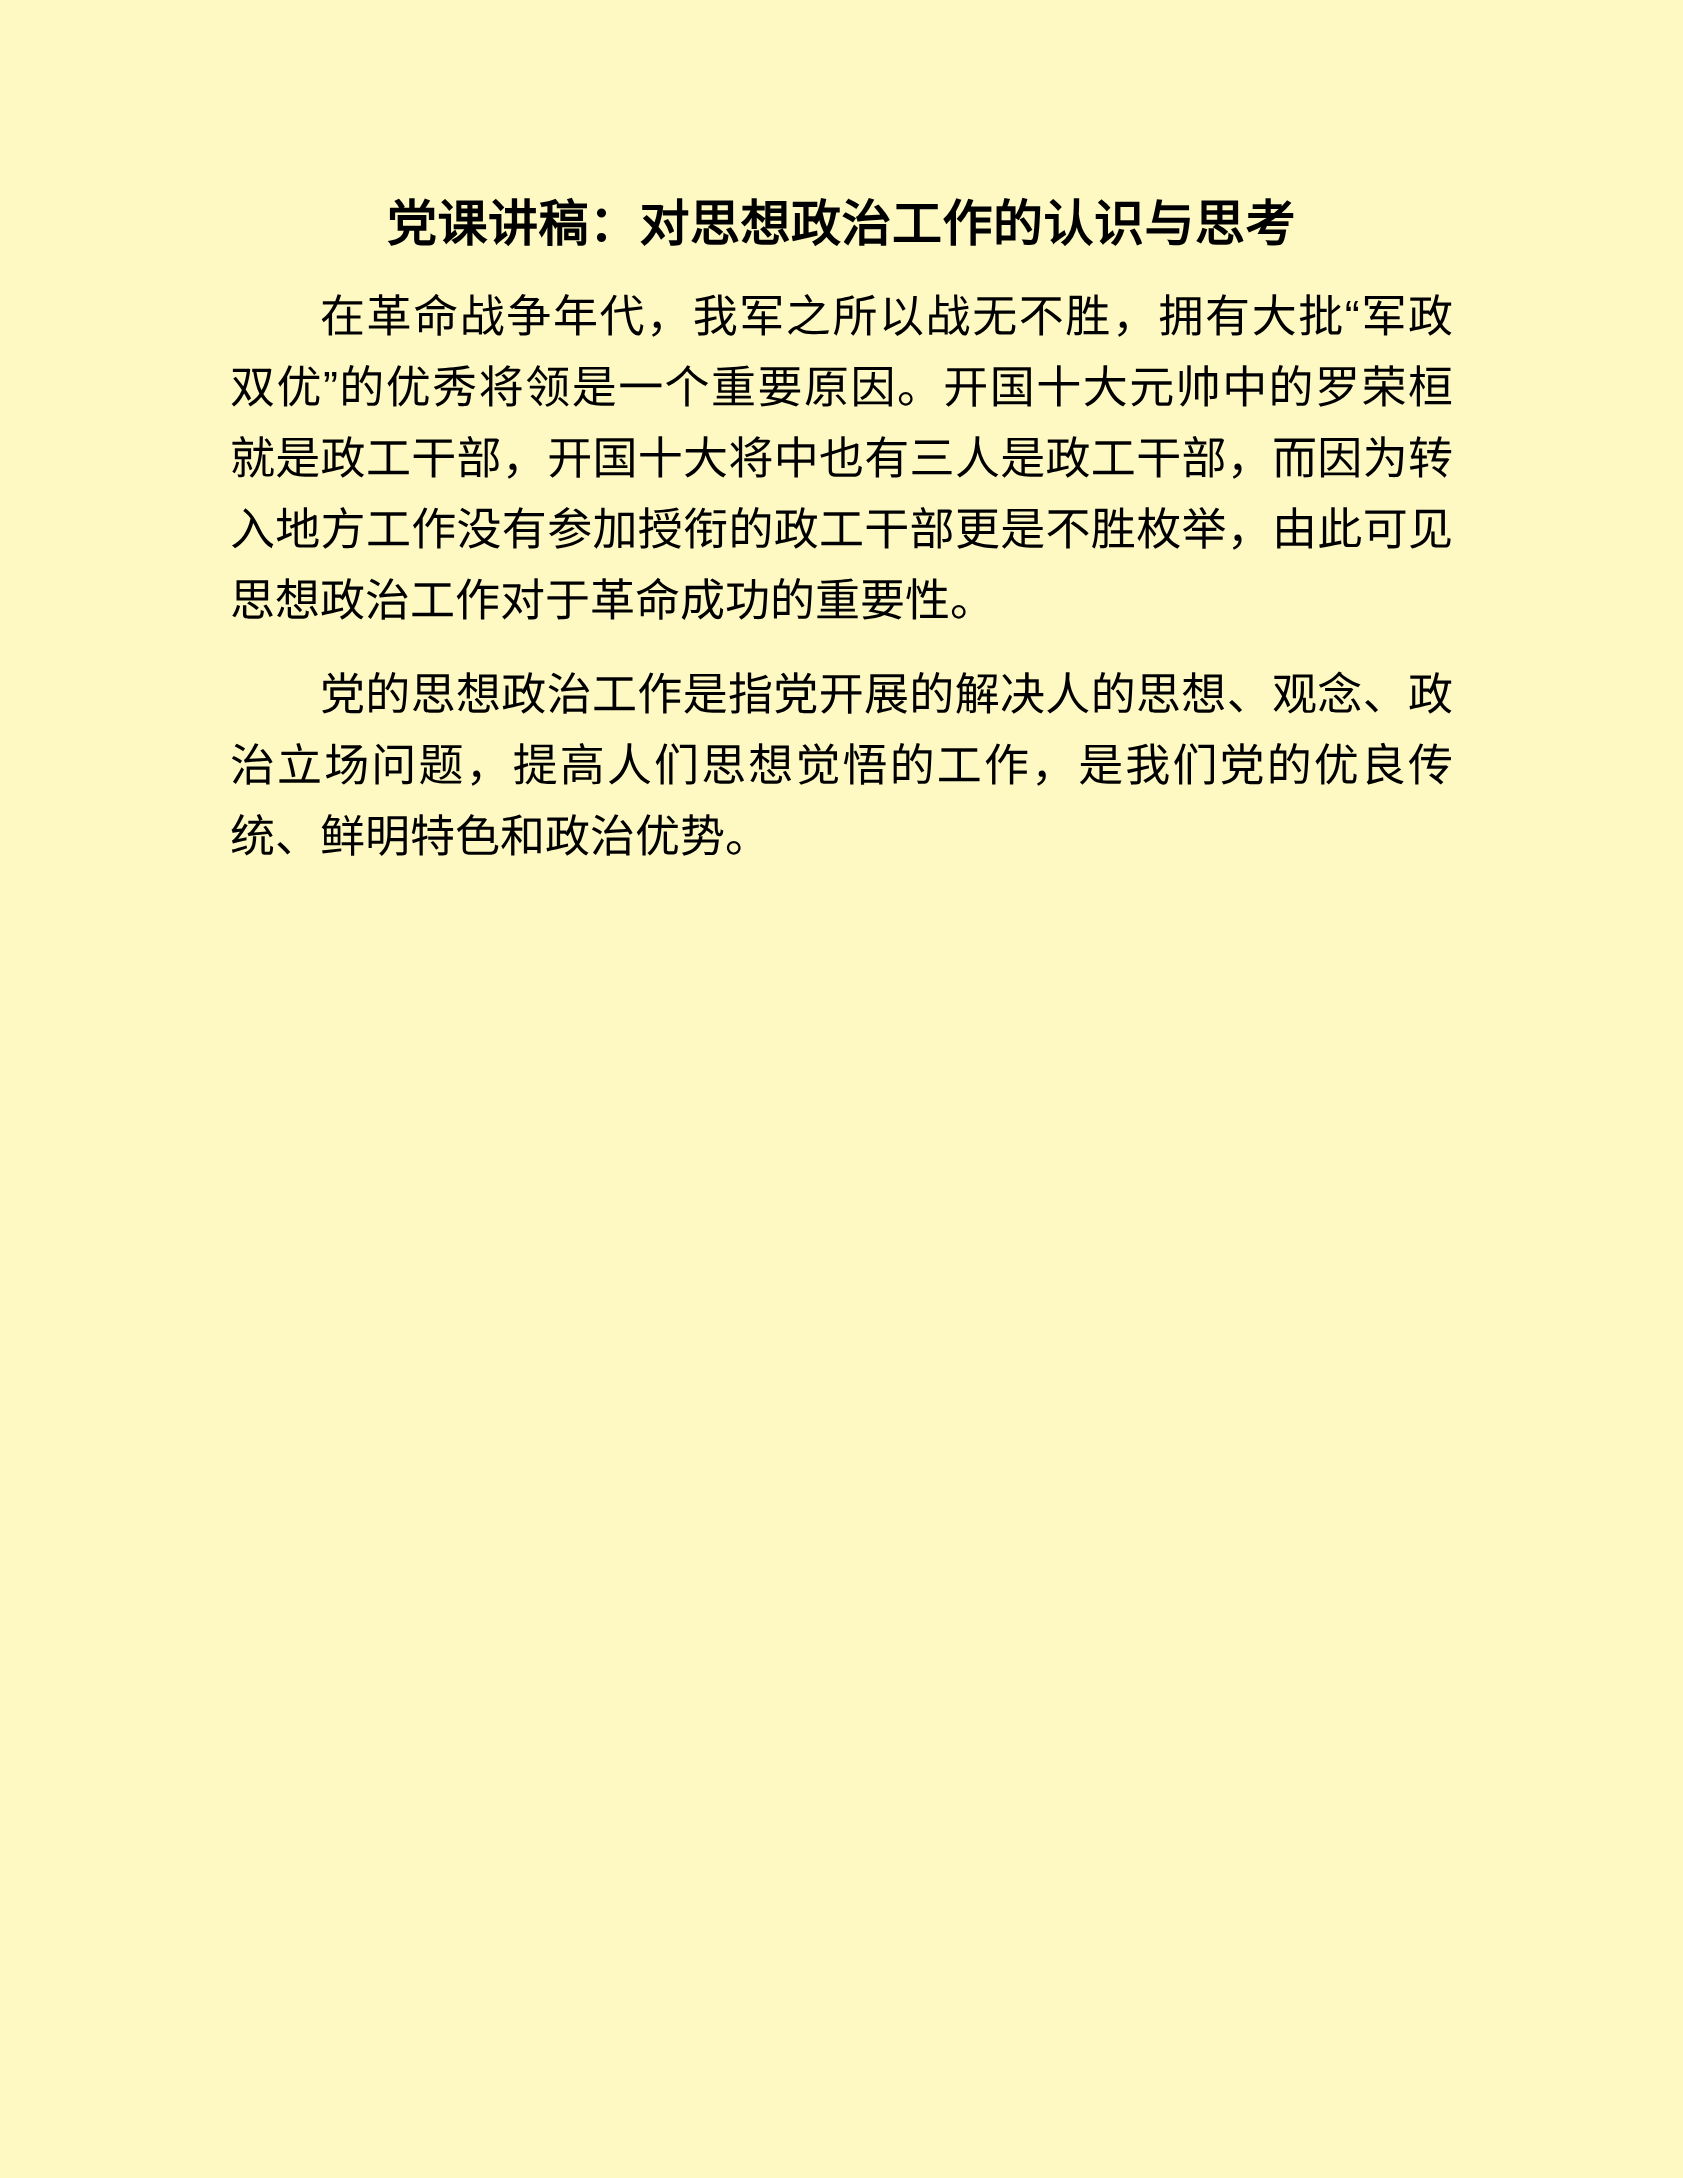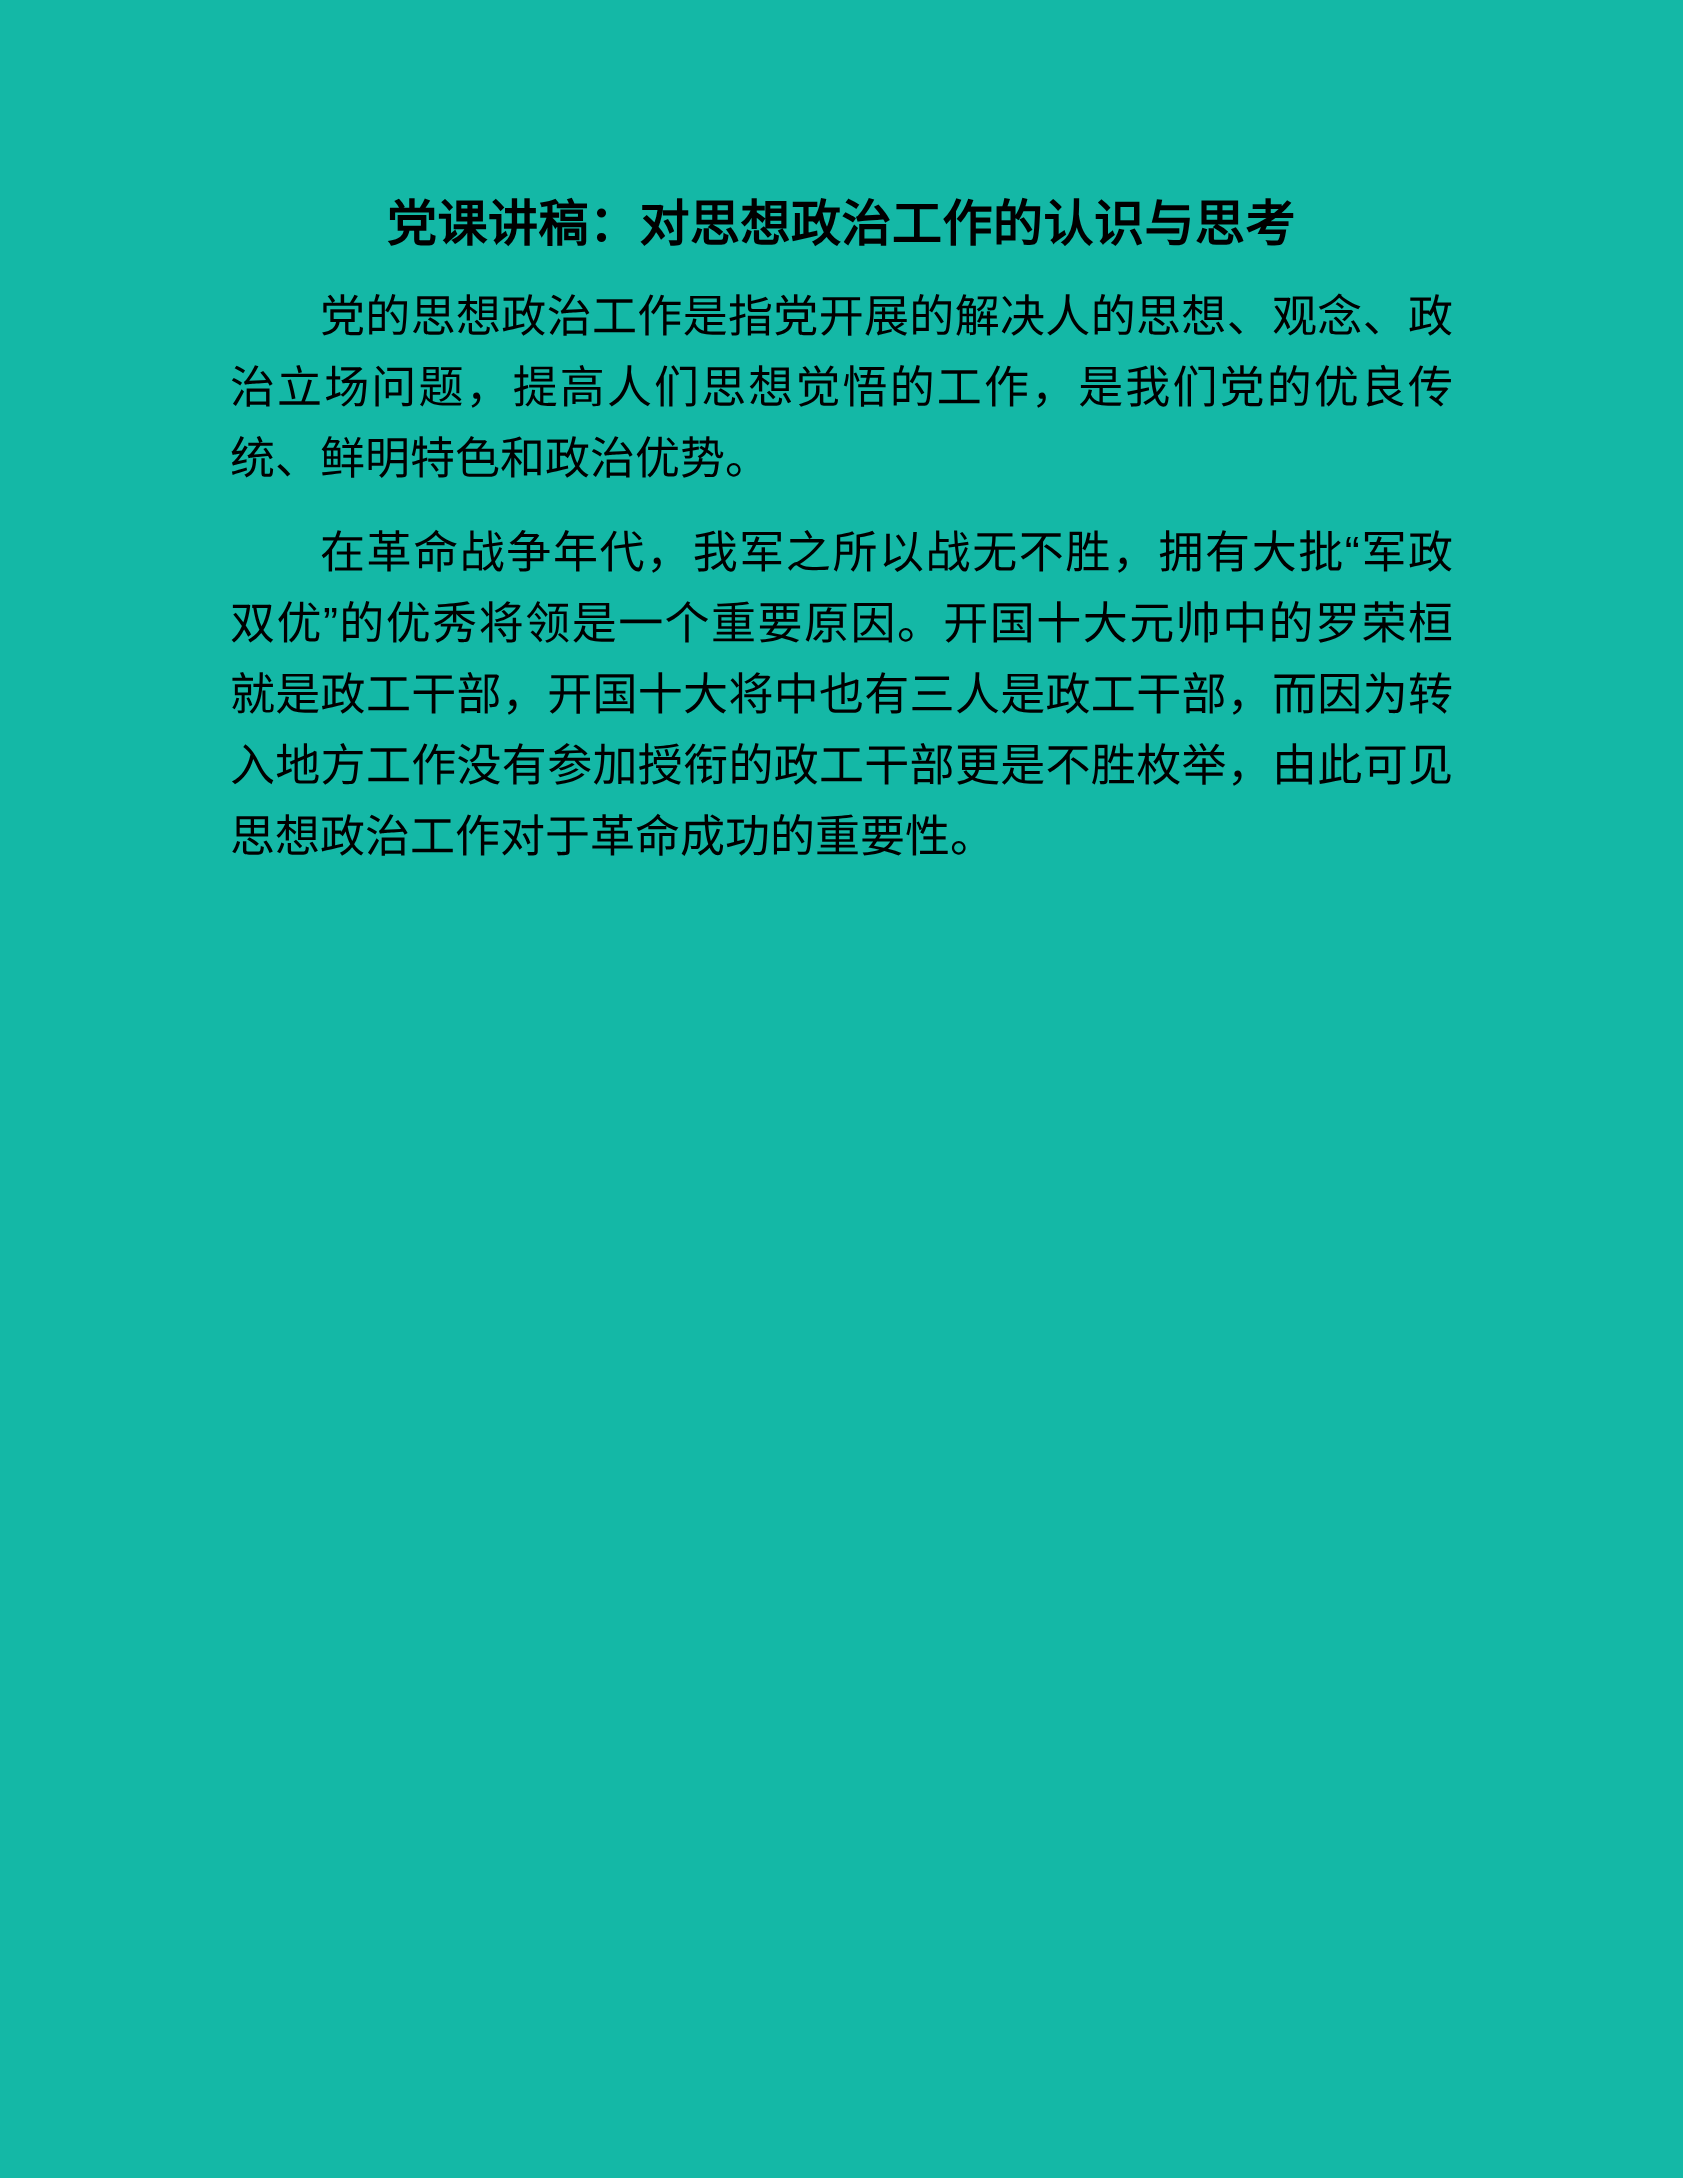--- a/index.html
+++ b/index.html
@@ -14,21 +14,21 @@
     overflow: hidden;
     font-family: "Liberation Sans", "DejaVu Sans", sans-serif;
     color: #000000;
     -webkit-font-smoothing: antialiased;
   }
   .page {
     position: relative;
     box-sizing: border-box;
     width: 1683px;
     height: 2178px;
-    background: #14b8a6;
+    background: #fef9c3;
     padding: 194px 230px 0 230px;
   }
   .doc-title {
     margin: 0 0 26px 0;
     font-size: 50px;
     font-weight: 700;
     line-height: 1.22;
     text-align: center;
     letter-spacing: 0.5px;
     white-space: nowrap;
@@ -49,20 +49,20 @@
     margin-bottom: 0;
   }
 </style>
 </head>
 <body>
 
 <div class="page">
 
   <h1 class="doc-title">党课讲稿：对思想政治工作的认识与思考</h1>
 
+  <p class="body-para">在革命战争年代，我军之所以战无不胜，拥有大批“军政双优”的优秀将领是一个重要原因。开国十大元帅中的罗荣桓就是政工干部，开国十大将中也有三人是政工干部，而因为转入地方工作没有参加授衔的政工干部更是不胜枚举，由此可见思想政治工作对于革命成功的重要性。</p>
+
   <p class="body-para">党的思想政治工作是指党开展的解决人的思想、观念、政治立场问题，提高人们思想觉悟的工作，是我们党的优良传统、鲜明特色和政治优势。</p>
-
-  <p class="body-para">在革命战争年代，我军之所以战无不胜，拥有大批“军政双优”的优秀将领是一个重要原因。开国十大元帅中的罗荣桓就是政工干部，开国十大将中也有三人是政工干部，而因为转入地方工作没有参加授衔的政工干部更是不胜枚举，由此可见思想政治工作对于革命成功的重要性。</p>
 
 
 
 </div>
 
 
 </body></html>

